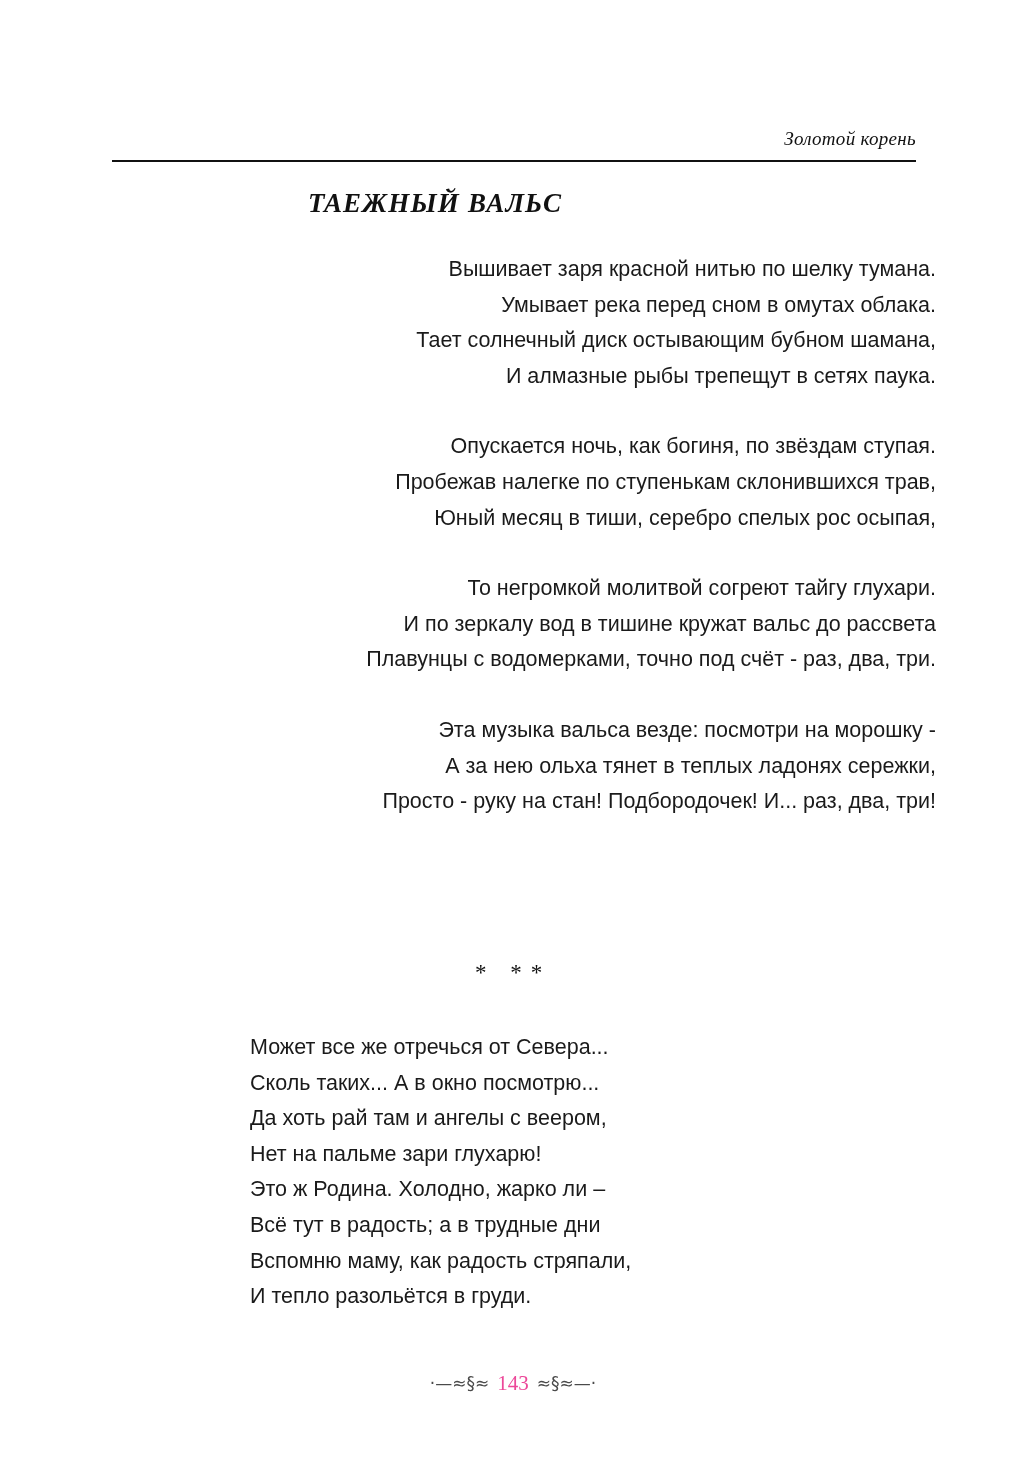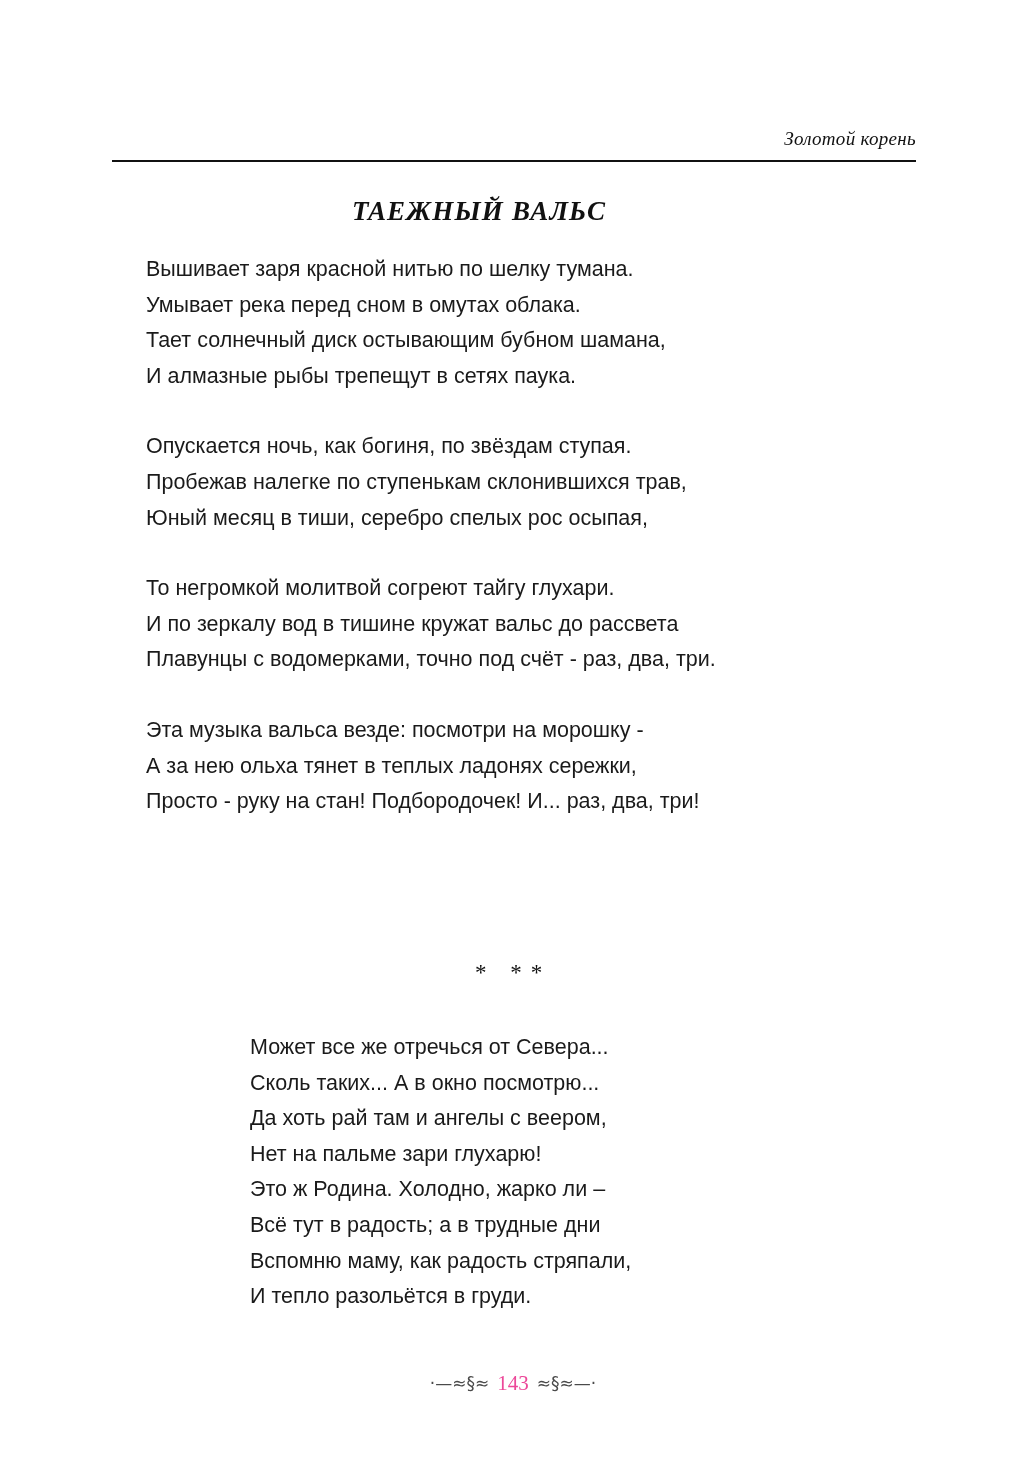--- a/index.html
+++ b/index.html
@@ -36,45 +36,45 @@
     top: 160px;
     left: 112px;
     right: 110px;
     height: 2px;
     background: #111111;
   }
 
   
   .poem-title {
     position: absolute;
-    top: 196px;
+    top: 188px;
     left: 0;
     width: 870px;
     text-align: center;
     font-family: "Liberation Serif", serif;
     font-style: italic;
     font-weight: bold;
     font-size: 27px;
     letter-spacing: 1.2px;
-    padding-left: 44px;
   }
   .poem-body {
     position: absolute;
     top: 252px;
     left: 146px;
     width: 790px;
     font-size: 21.5px;
     line-height: 35.6px;
     color: #1a1a1a;
   }
   .stanza {
     margin: 0 0 35px 0;
   }
   .stanza .line {
     white-space: pre;
+    text-align: right;
   }
 
   
   .asterisks {
     position: absolute;
     top: 960px;
     left: 0;
     width: 1026px;
     text-align: center;
     font-family: "Liberation Serif", serif;

